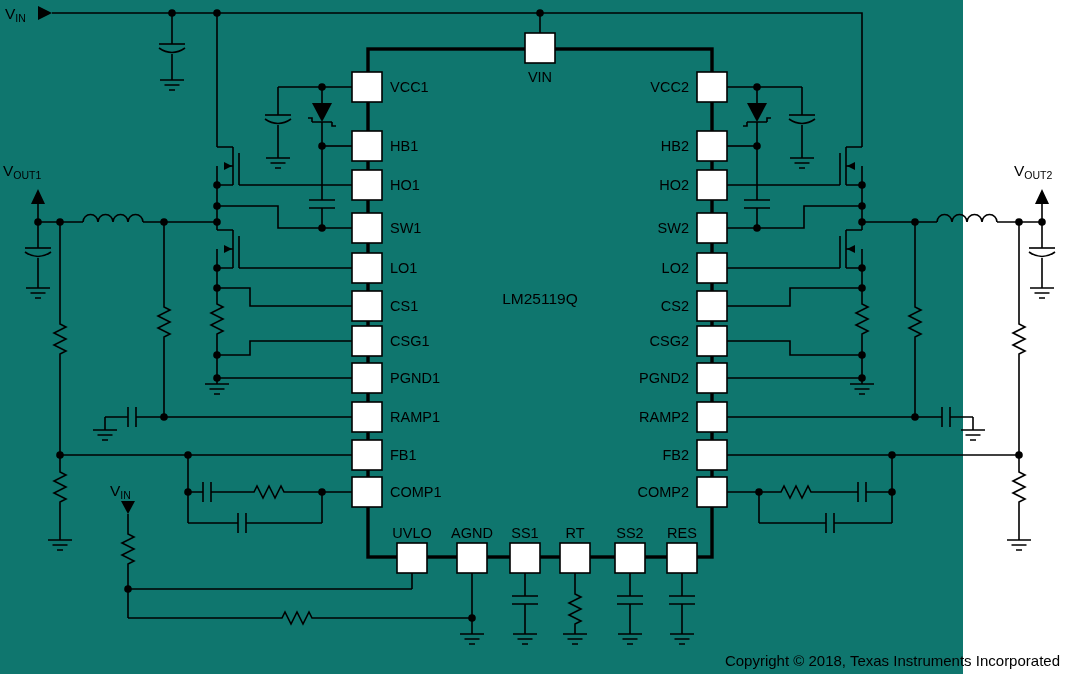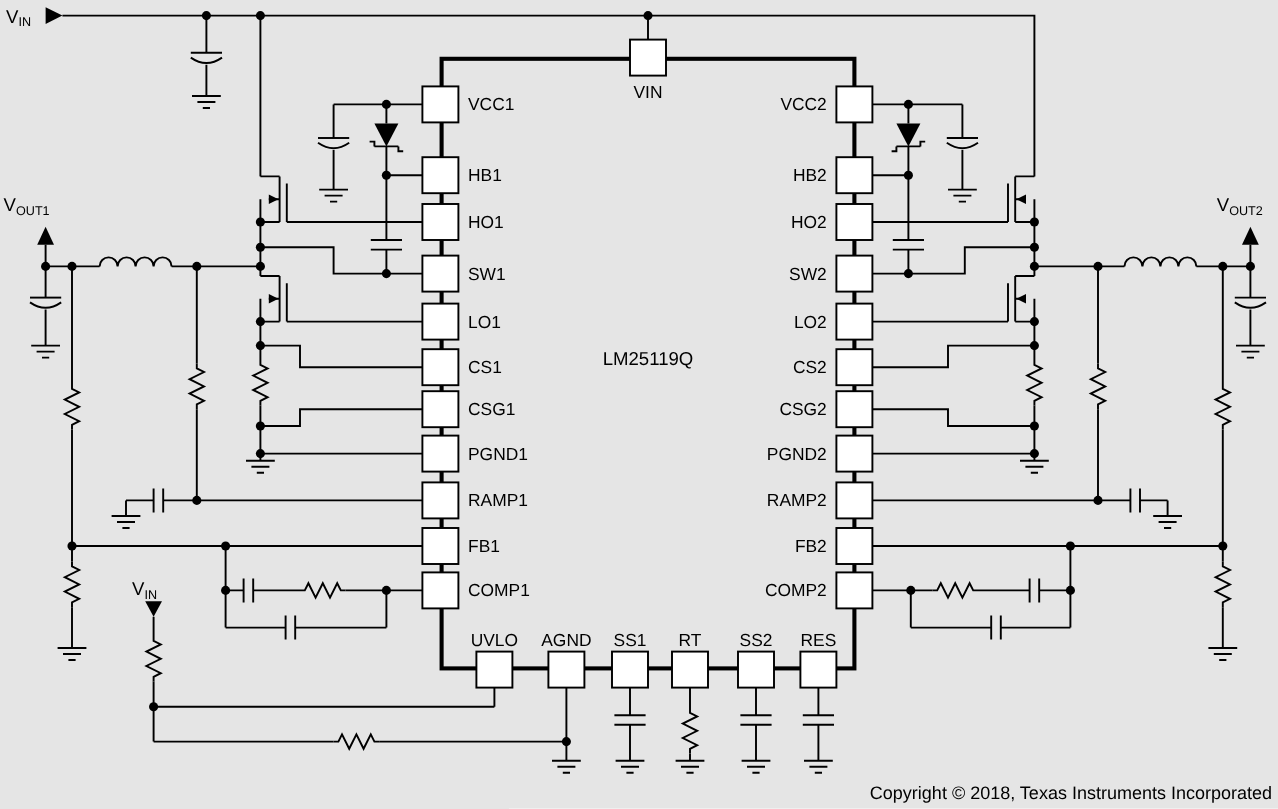--- a/index.html
+++ b/index.html
@@ -1,16 +1,16 @@
 <!DOCTYPE html>
 <html><head>
 <meta charset="utf-8">
 <style>
   html,body{margin:0;padding:0;background:#ffffff;}
-  .stage{width:1065px;height:674px;position:relative;background:#e5e5e5;}
+  .stage{width:963px;height:674px;position:relative;background:#0f766e;}
   svg{display:block;}
   svg text{font-family:"Liberation Sans","DejaVu Sans",sans-serif;fill:#000;}
   .wire{stroke:#000;stroke-width:1.6;fill:none;}
   .thick{stroke:#000;stroke-width:3.4;fill:none;}
   .pinbox{stroke:#000;stroke-width:1.6;fill:#fff;}
   .dot{fill:#000;stroke:none;}
   .lbl{font-size:14.5px;}
   .part{font-size:15.5px;}
   .vlab{font-size:15.5px;}
   .vsub{font-size:10.5px;}

